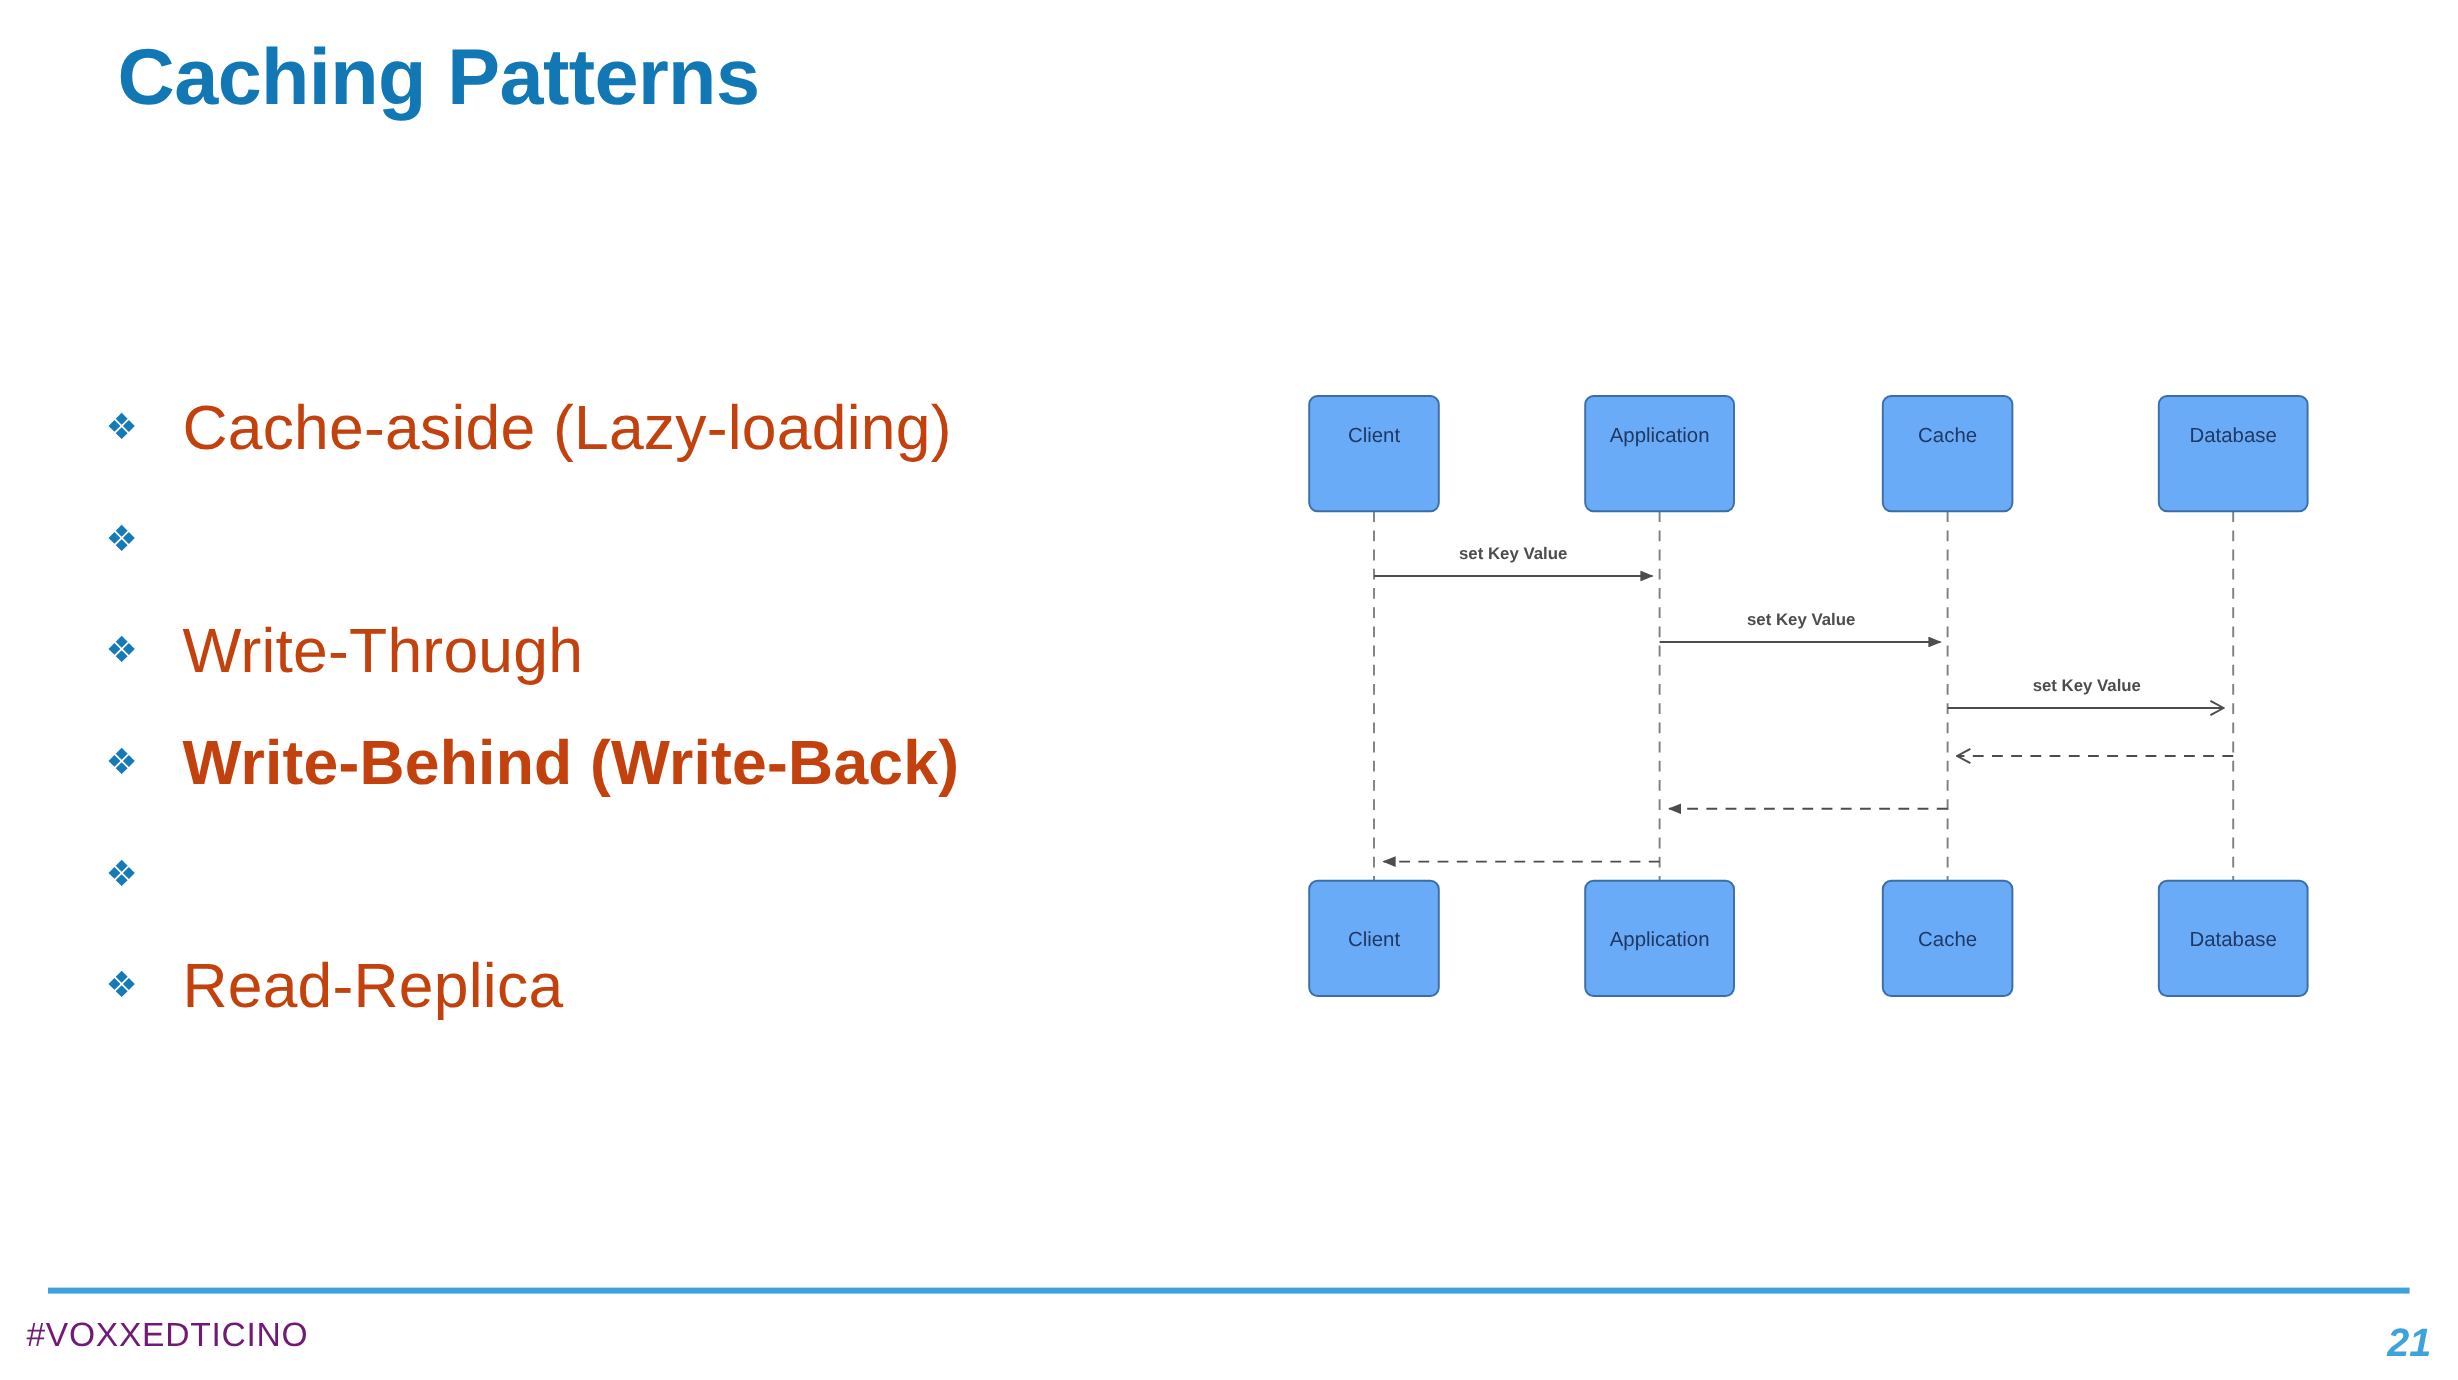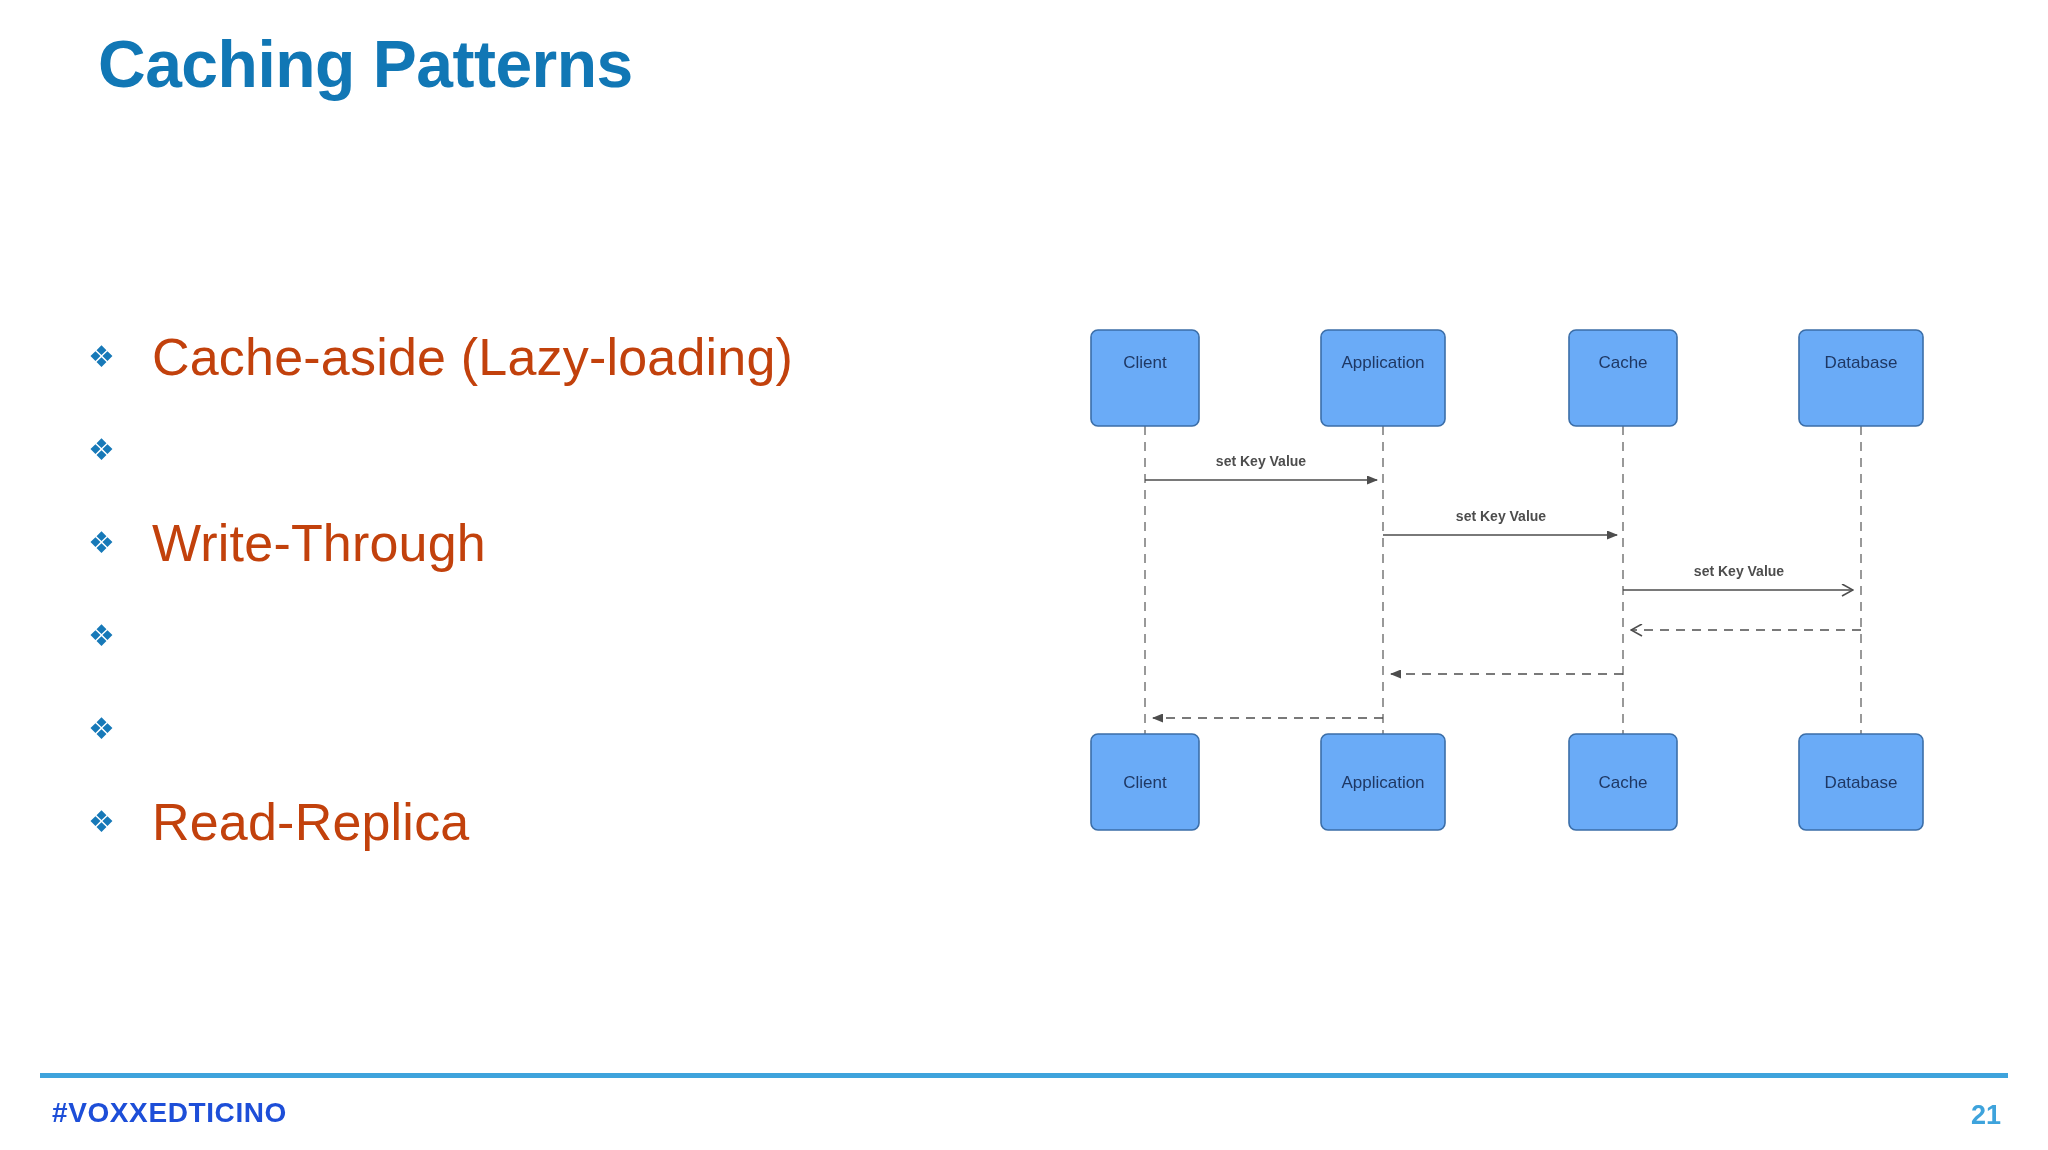--- a/index.html
+++ b/index.html
@@ -77,34 +77,35 @@
   .footer-rule {
     position: absolute;
     left: 40px;
     top: 1073px;
     width: 1968px;
     height: 5px;
     background: #3ea3dc;
   }
   .footer-hashtag {
     position: absolute;
-    left: 52px;
+    left: 22px;
     top: 1097px;
     font-size: 28px;
-    font-weight: bold;
-    color: #1d4ed8;
+    font-weight: normal;
+    color: #701a75;
     letter-spacing: 0.6px;
   }
   .footer-pagenum {
     position: absolute;
-    right: 47px;
+    right: 22px;
     top: 1100px;
-    font-size: 27px;
+    font-size: 33px;
     font-weight: bold;
     color: #3ea3dc;
+    font-style: italic;
   }
 </style>
 </head>
 <body>
 
 <div class="slide-title">Caching Patterns</div>
 
 <div class="bullet-list">
 
   <div class="bullet-row">
@@ -116,20 +117,21 @@
     <span class="bullet-marker">❖</span>
   </div>
 
   <div class="bullet-row">
     <span class="bullet-marker">❖</span>
     <span class="bullet-text">Write-Through</span>
   </div>
 
   <div class="bullet-row is-bold">
     <span class="bullet-marker">❖</span>
+    <span class="bullet-text">Write-Behind (Write-Back)</span>
   </div>
 
   <div class="bullet-row">
     <span class="bullet-marker">❖</span>
   </div>
 
   <div class="bullet-row">
     <span class="bullet-marker">❖</span>
     <span class="bullet-text">Read-Replica</span>
   </div>

